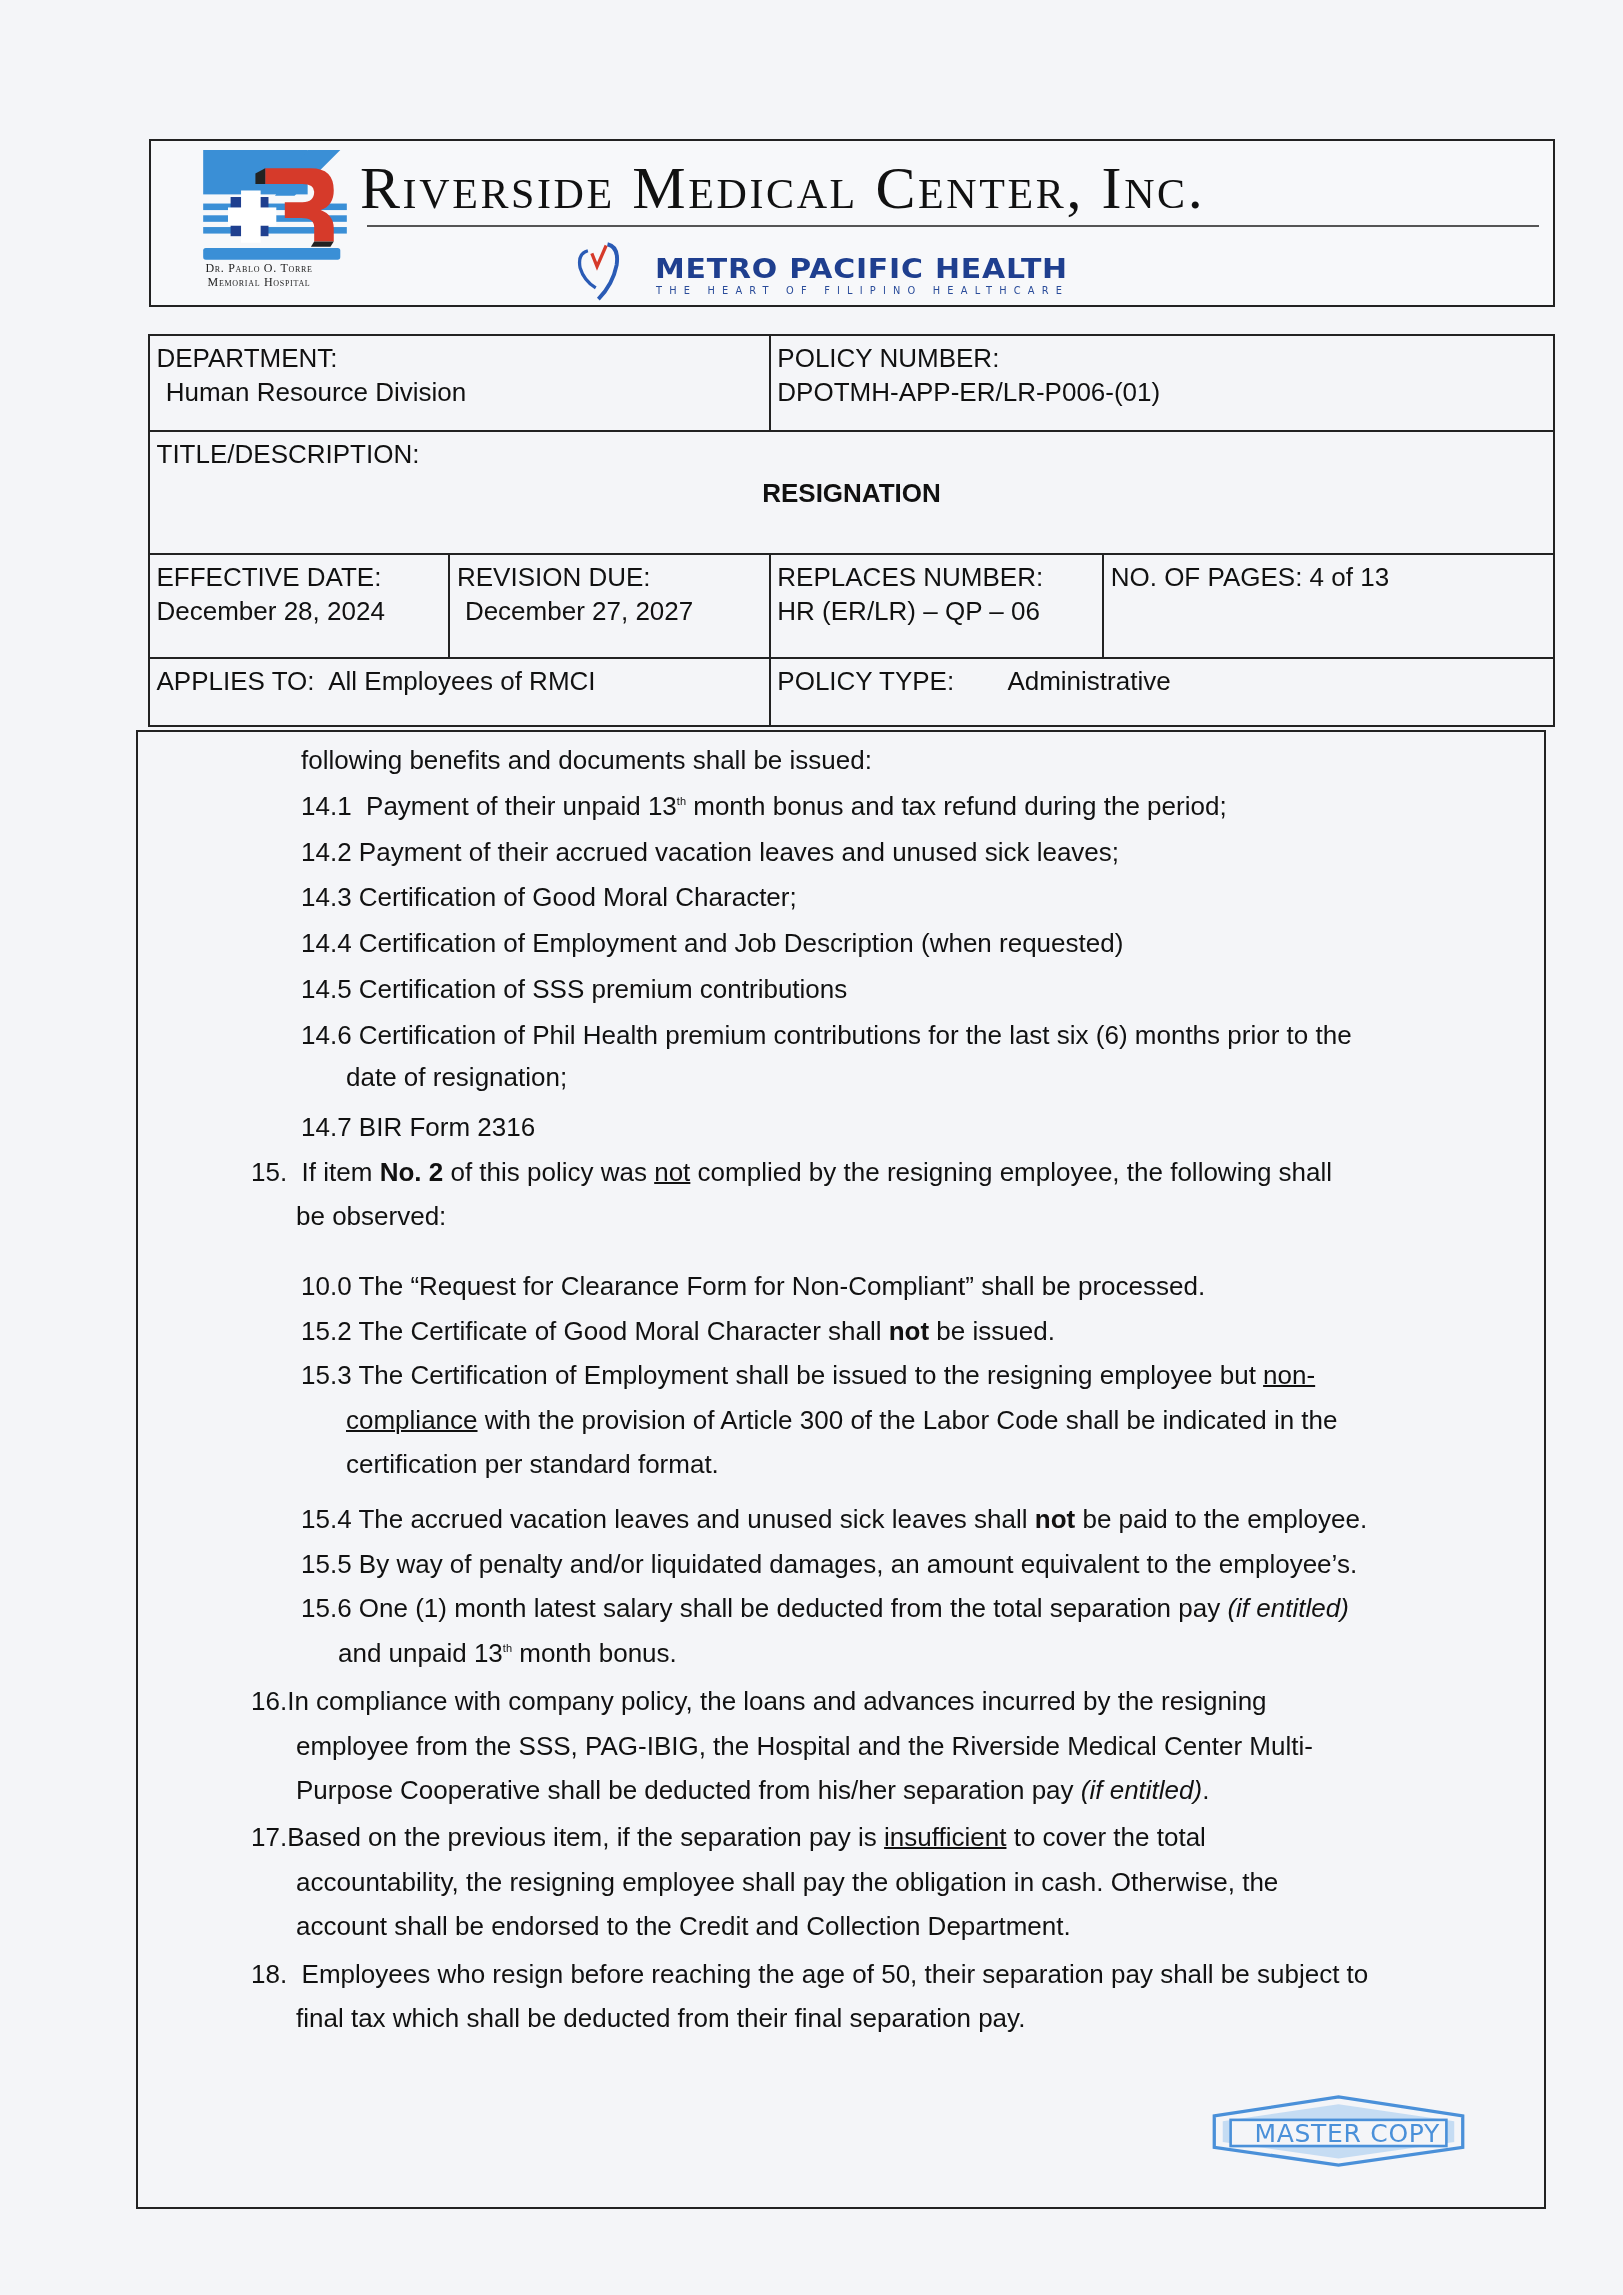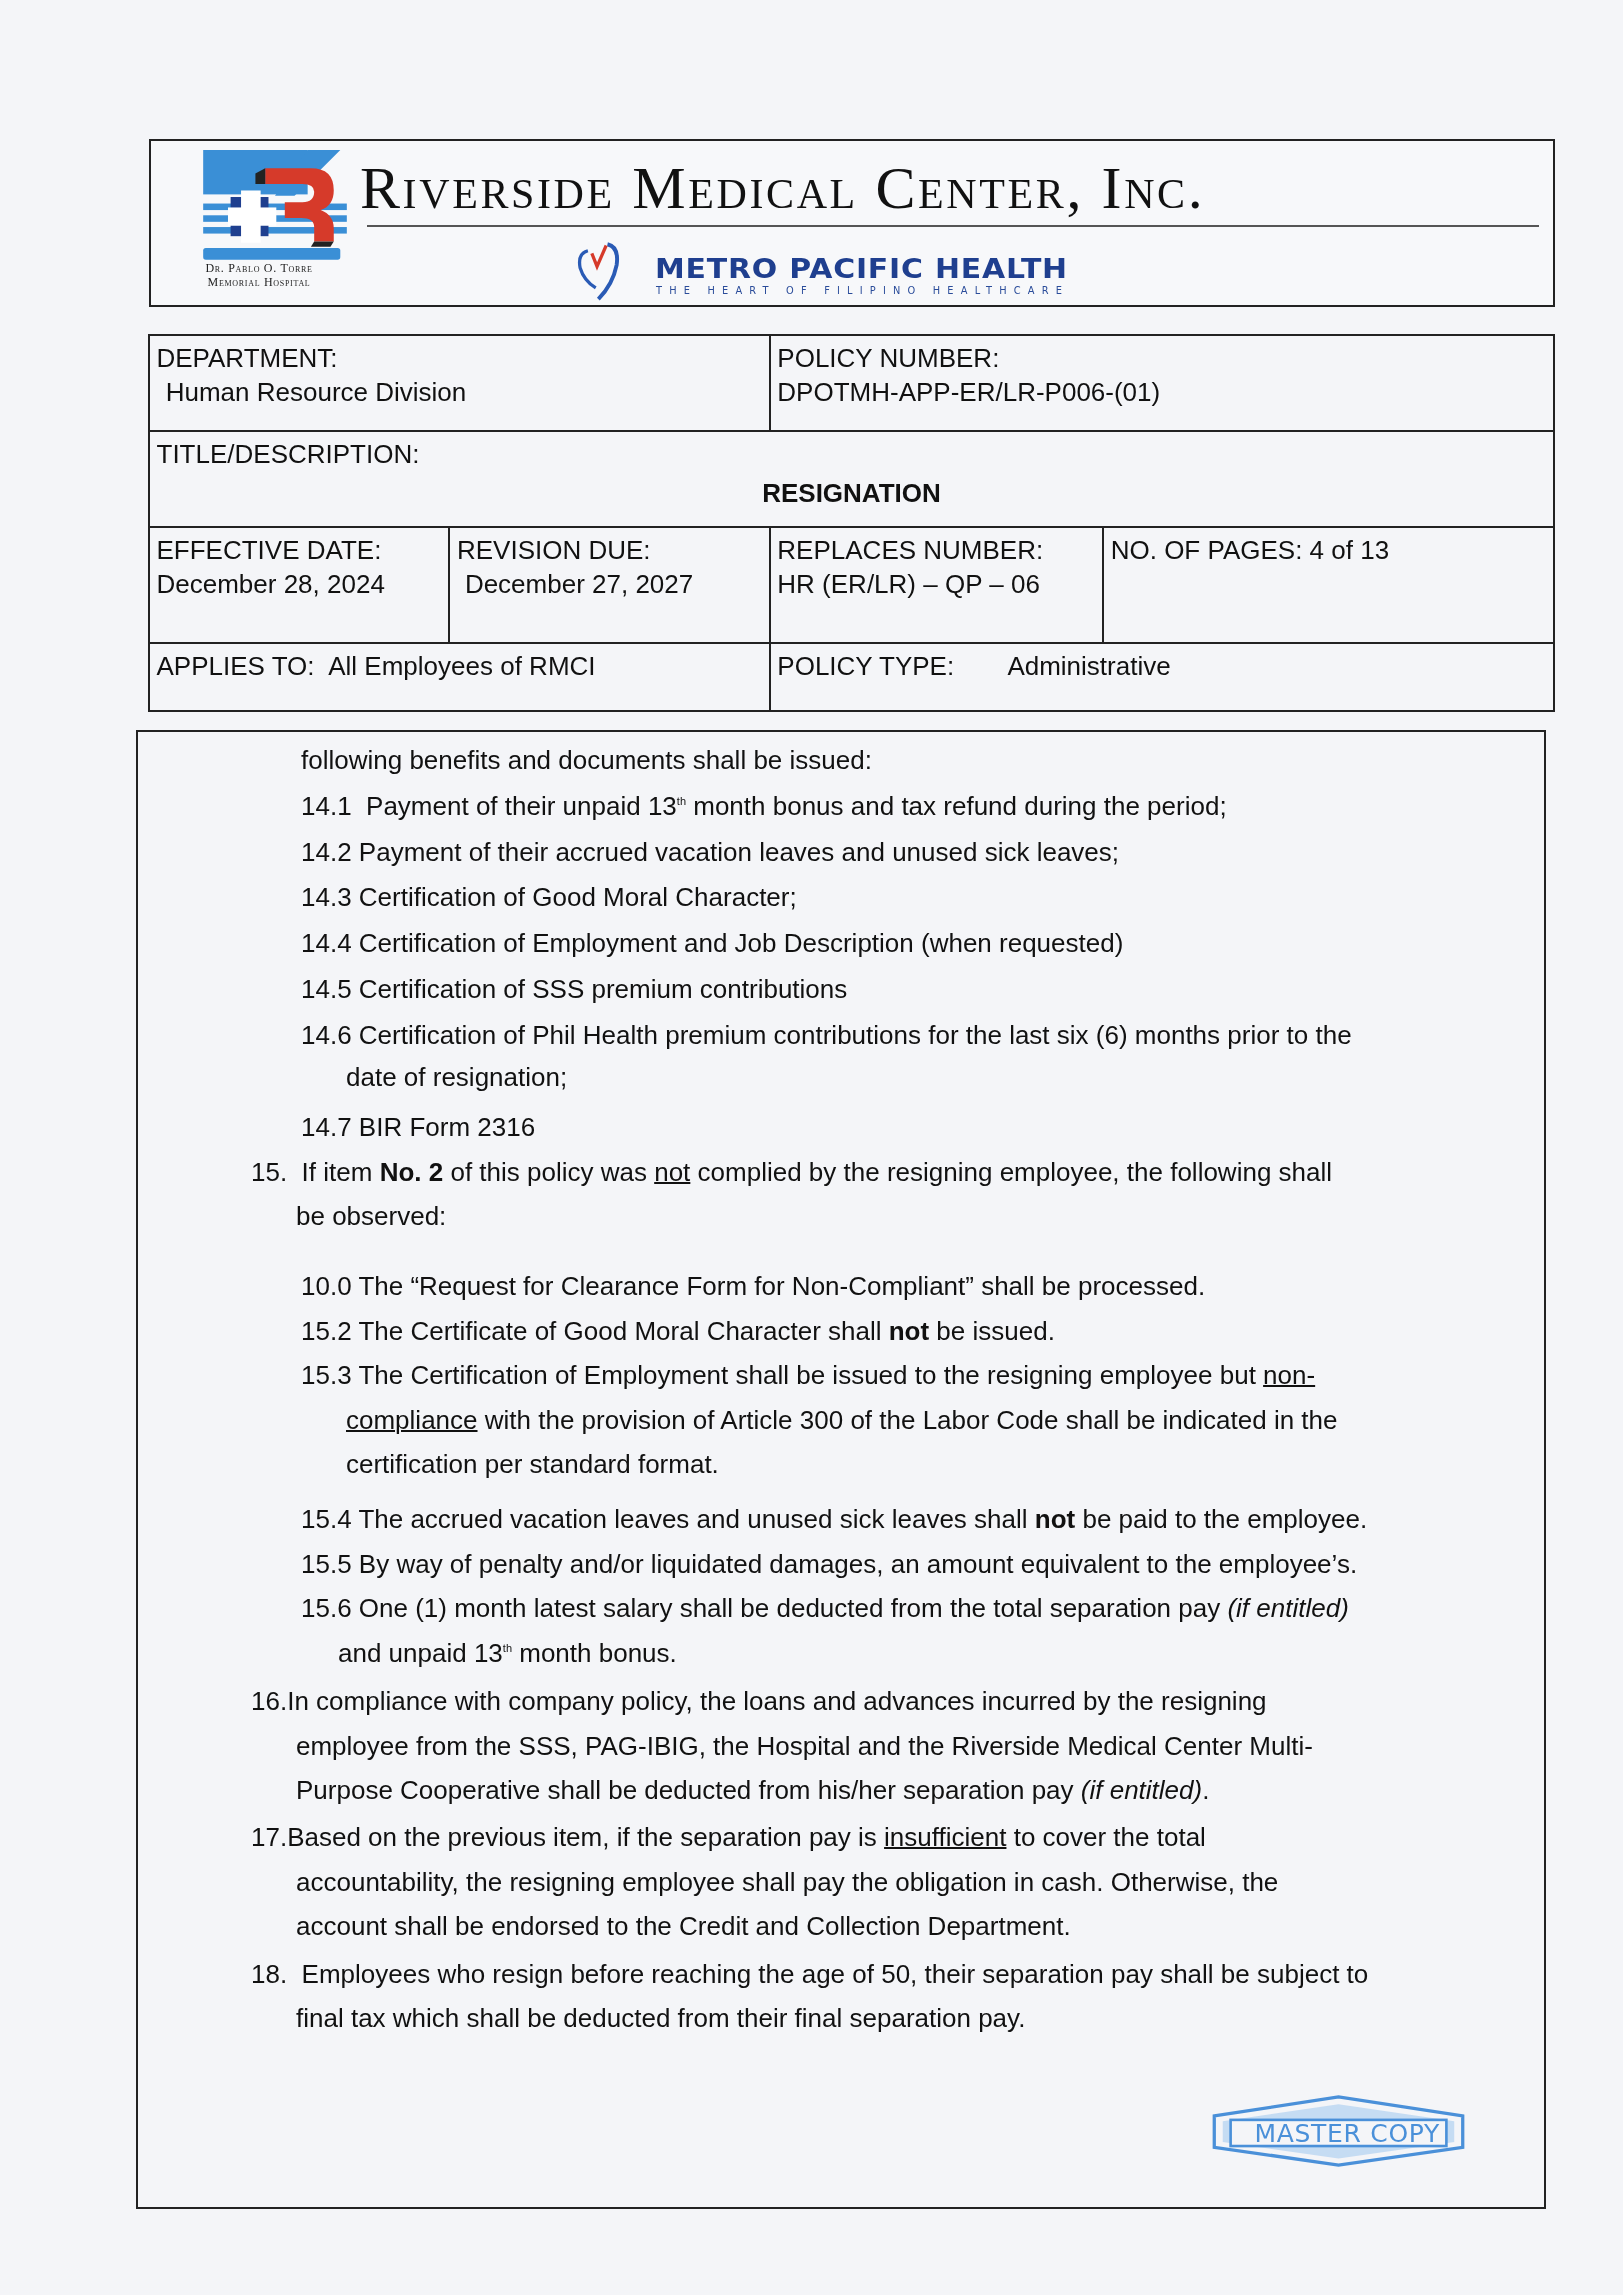--- a/index.html
+++ b/index.html
@@ -130,27 +130,27 @@
       <tr style="height:96px">
     <td colspan="2">
       <span class="lbl">DEPARTMENT:</span>
       <span class="val" style="padding-left:9.2px">Human Resource Division</span>
     </td>
     <td colspan="2">
       <span class="lbl">POLICY NUMBER:</span>
       <span class="val">DPOTMH-APP-ER/LR-P006-(01)</span>
     </td>
   </tr>
-  <tr style="height:96px">
+  <tr style="height:123px">
     <td colspan="4">
       <span class="lbl">TITLE/DESCRIPTION:</span>
       <span class="title-val">RESIGNATION</span>
     </td>
   </tr>
-  <tr style="height:116px">
+  <tr style="height:104px">
     <td>
       <span class="lbl">EFFECTIVE DATE:</span>
       <span class="val">December 28, 2024</span>
     </td>
     <td>
       <span class="lbl">REVISION DUE:</span>
       <span class="val" style="padding-left:7.9px">December 27, 2027</span>
     </td>
     <td>
       <span class="lbl">REPLACES NUMBER:</span>

